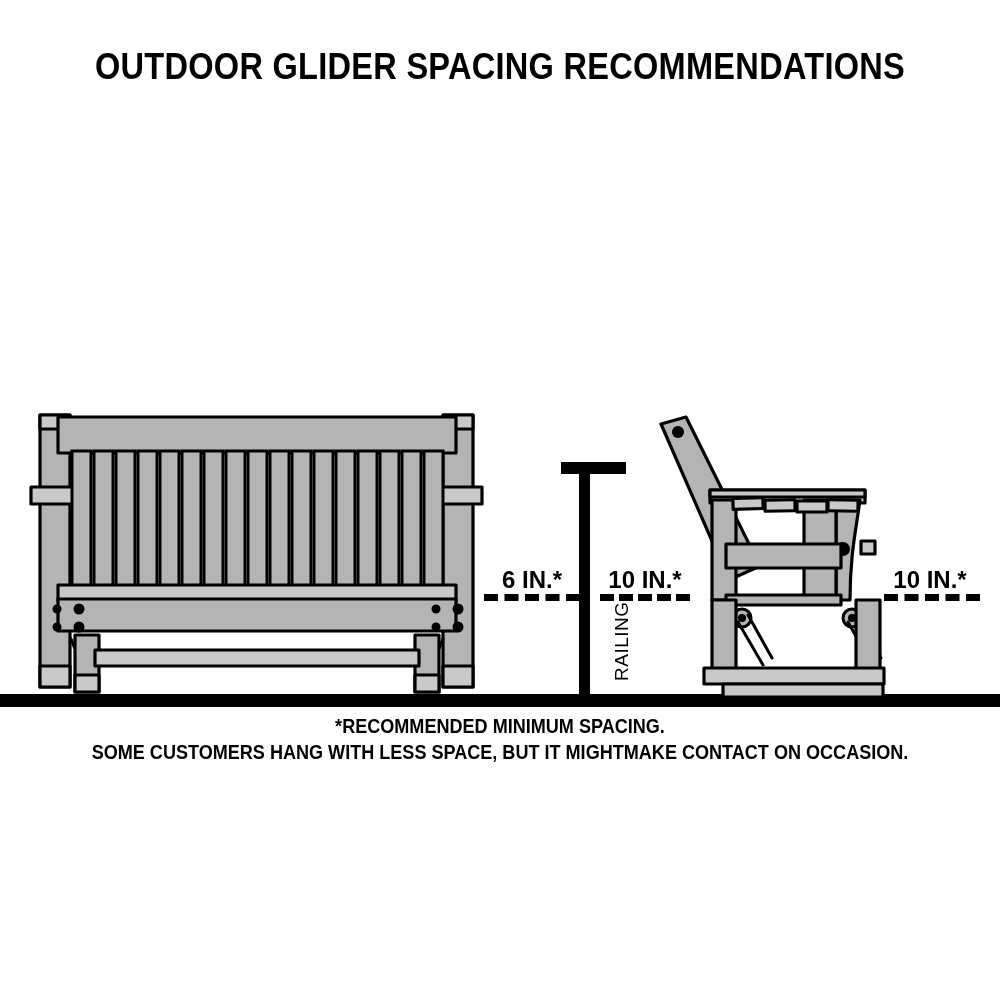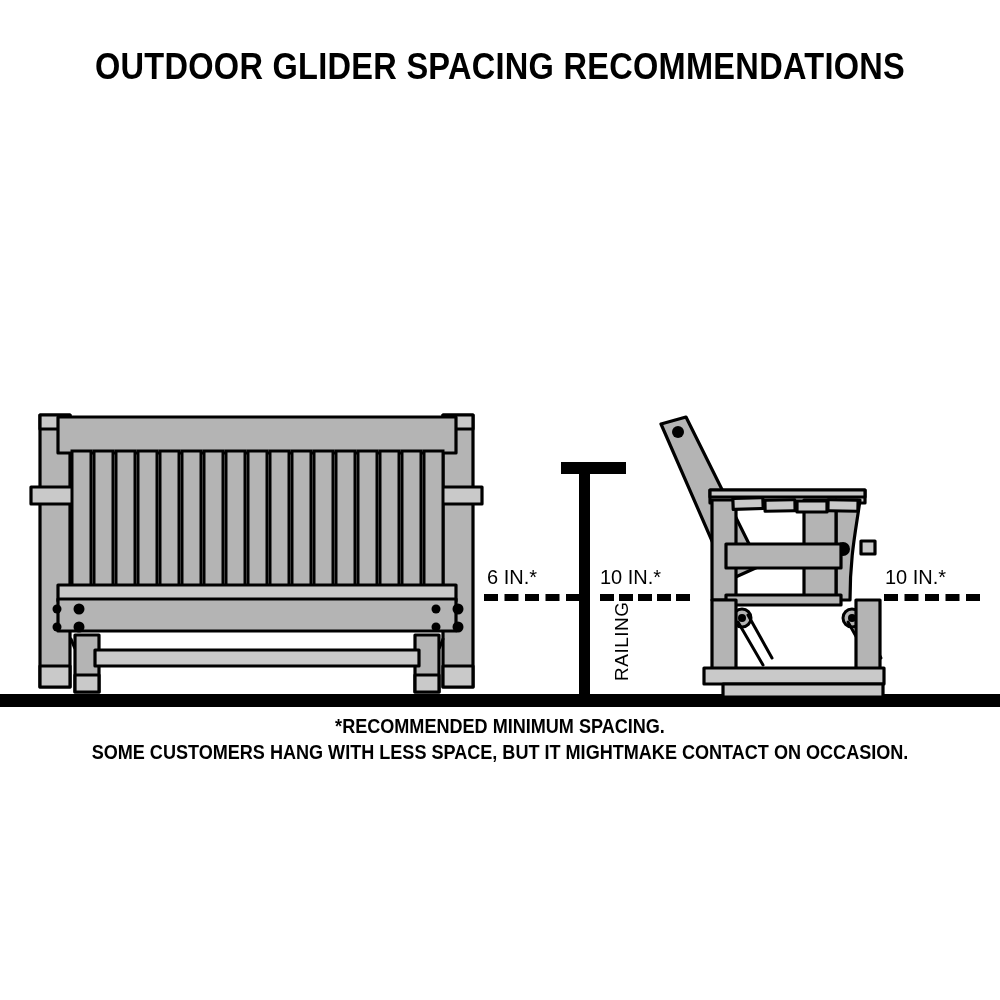--- a/index.html
+++ b/index.html
@@ -46,25 +46,25 @@
     white-space: nowrap;
     transform: scaleX(0.86);
     transform-origin: 50% 50%;
   }
   .footnote-1 { top: 714px; font-size: 21px; }
   .footnote-2 { top: 740px; font-size: 21px; }
 
   .dim-label {
     position: absolute;
     font-family: "Liberation Sans", sans-serif;
-    font-size: 20px;
-    font-weight: normal;
-    color: #000000;
-    white-space: nowrap;
-    text-align: left;
+    font-size: 24px;
+    font-weight: bold;
+    color: #000000;
+    white-space: nowrap;
+    text-align: center;
   }
   .dash-line {
     position: absolute;
     height: 0;
     border-top: 7px dashed #000000;
   }
   .railing-text {
     position: absolute;
     font-family: "Liberation Sans", sans-serif;
     font-size: 19px;

